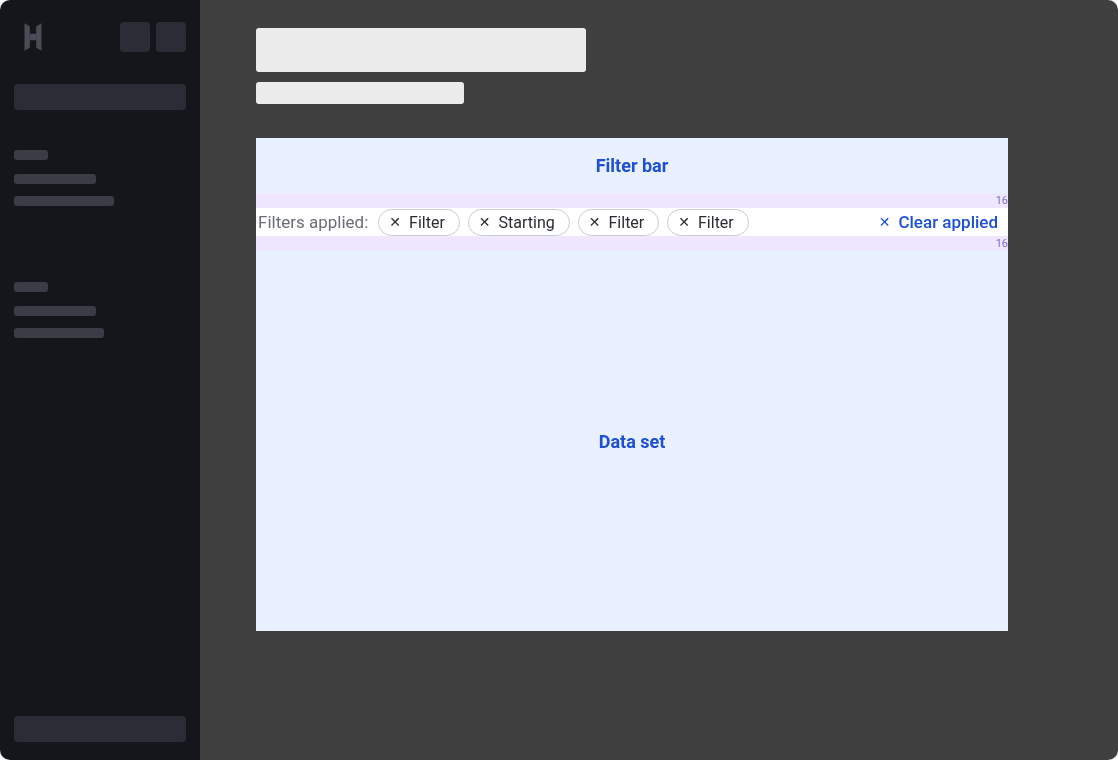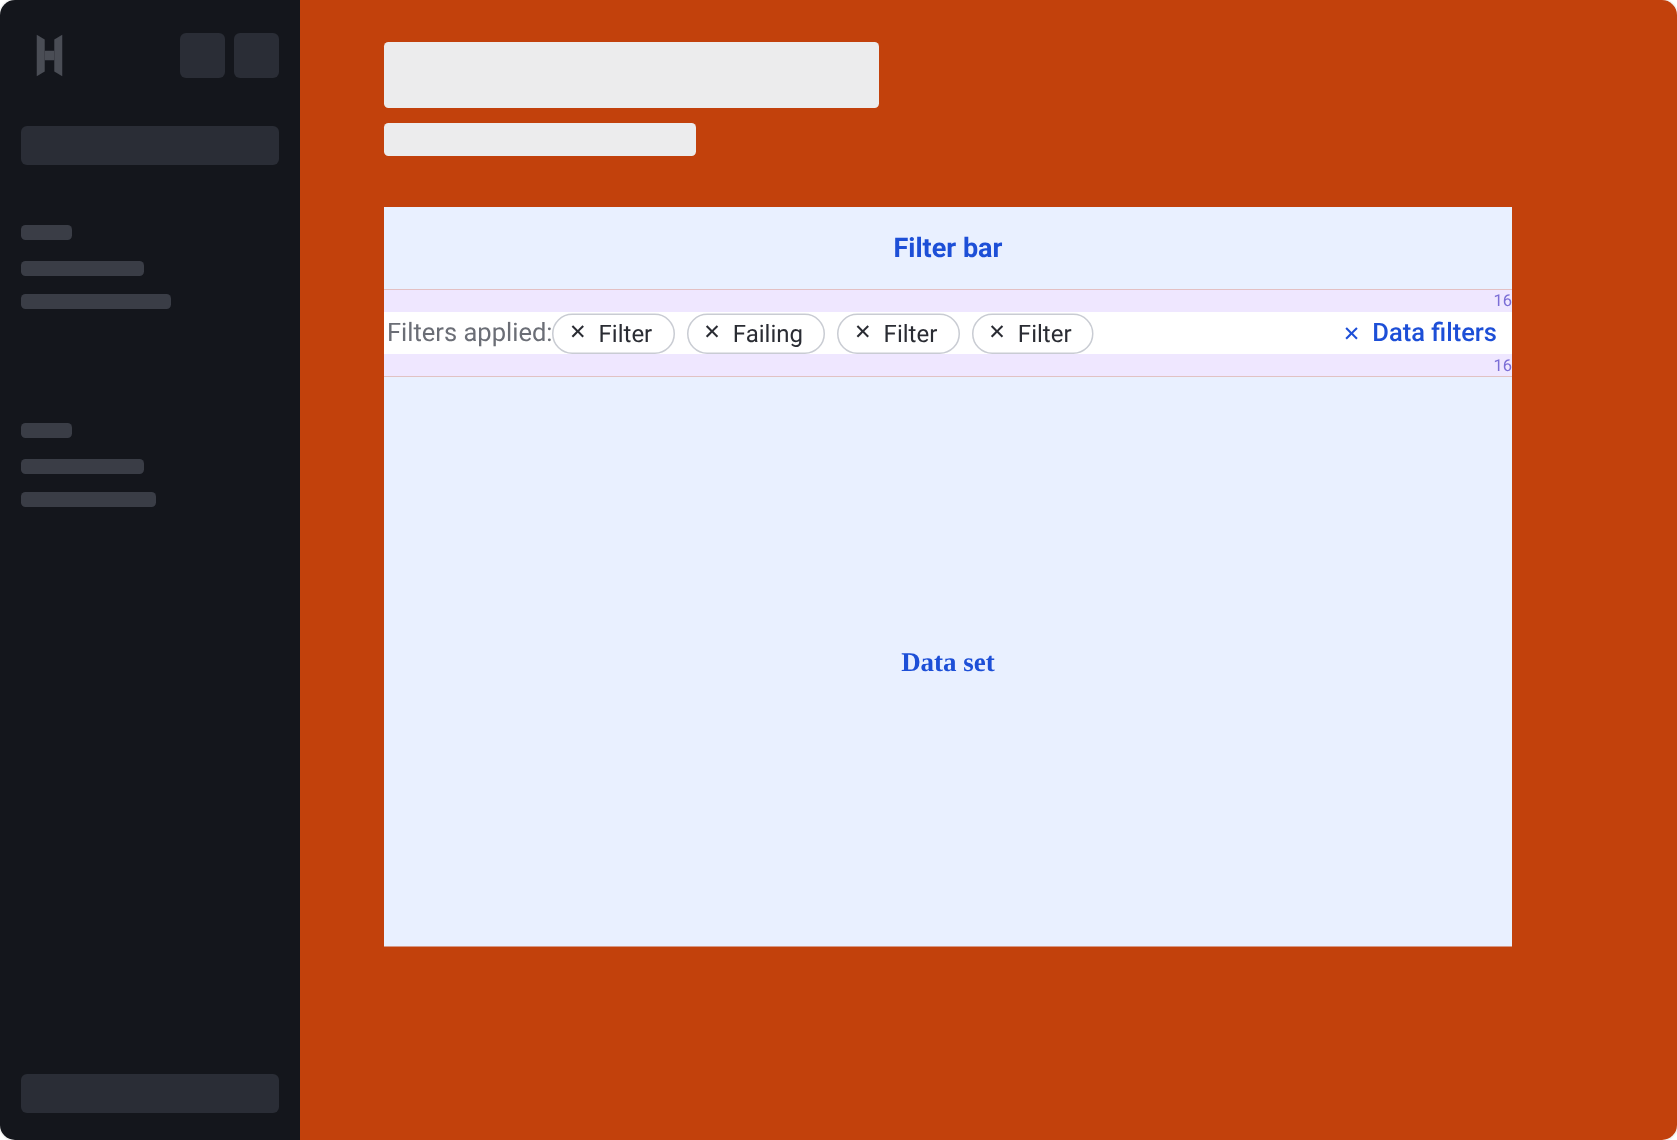--- a/index.html
+++ b/index.html
@@ -59,21 +59,21 @@
   .nav-item.w3 { width: 90px; }
   .sidebar-footer {
     margin-top: auto;
     height: 26px;
     background: #2a2d36;
     border-radius: 4px;
   }
   
   .main {
     flex: 1;
-    background: #c2410c;
+    background: #404040;
     padding: 28px 56px 40px 56px;
     overflow: hidden;
   }
   .page-title-skel {
     width: 330px; height: 44px; background: #ececed; border-radius: 3px; margin-bottom: 10px;
   }
   .page-sub-skel {
     width: 208px; height: 22px; background: #ececed; border-radius: 3px; margin-bottom: 34px;
   }
   .panel-stack { width: 752px; }
@@ -94,20 +94,21 @@
     align-items: center;
     justify-content: flex-end;
     font-size: 11px;
     color: #7b6ed6;
   }
   .applied-row {
     display: flex;
     align-items: center;
     padding: 0 2px;
     height: 28px;
+    gap: 10px;
     background: #ffffff;
   }
   .applied-label {
     color: #6b6e76;
     font-size: 17px;
   }
   .chips { display: flex; gap: 8px; }
   .chip {
     display: inline-flex;
     align-items: center;
@@ -139,21 +140,20 @@
   .clear-filters .x { font-size: 14px; color: #1d4fd7; }
   .dataset-panel {
     background: #e9f0ff;
     height: 380px;
     display: flex;
     align-items: center;
     justify-content: center;
     font-weight: 700;
     font-size: 18px;
     color: #1d4fd7;
-    font-family: Liberation Serif, serif;
   }
 </style>
 </head>
 <body>
 
 <div class="app">
 
   <aside class="sidebar">
     <div class="sidebar-top">
       <div class="logo">
@@ -197,34 +197,34 @@
       </div>
       <div class="applied-row">
         <span class="applied-label">Filters applied:</span>
         <div class="chips">
           <span class="chip">
             <span class="x">✕</span>
             <span>Filter</span>
           </span>
           <span class="chip">
             <span class="x">✕</span>
-            <span>Failing</span>
+            <span>Starting</span>
           </span>
           <span class="chip">
             <span class="x">✕</span>
             <span>Filter</span>
           </span>
           <span class="chip">
             <span class="x">✕</span>
             <span>Filter</span>
           </span>
         </div>
         <span class="clear-filters">
           <span class="x">✕</span>
-          <span>Data filters</span>
+          <span>Clear applied</span>
         </span>
       </div>
       <div class="spacing-bar">
         <span>16</span>
       </div>
       <div class="dataset-panel">
         <span>Data set</span>
       </div>
     </div>
   </main>

